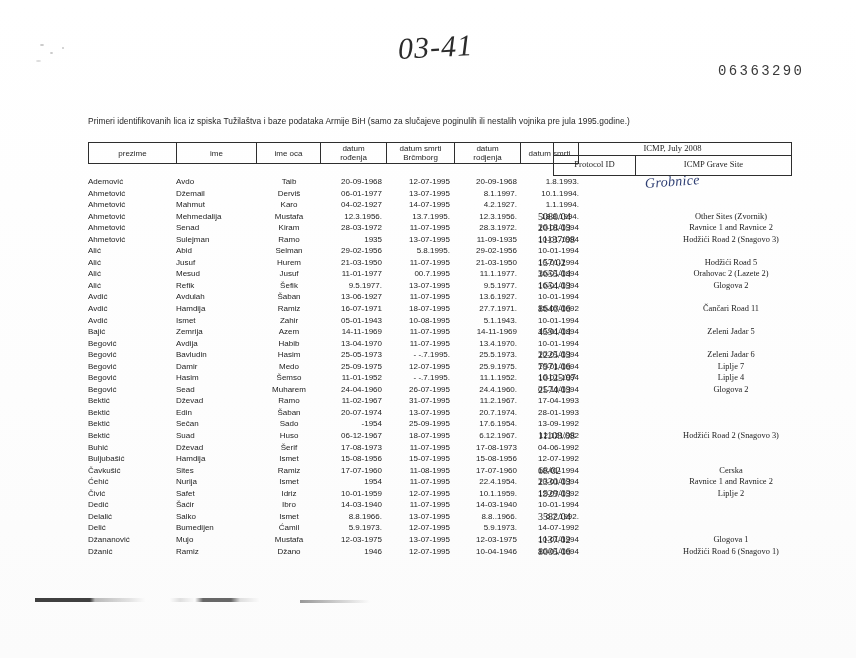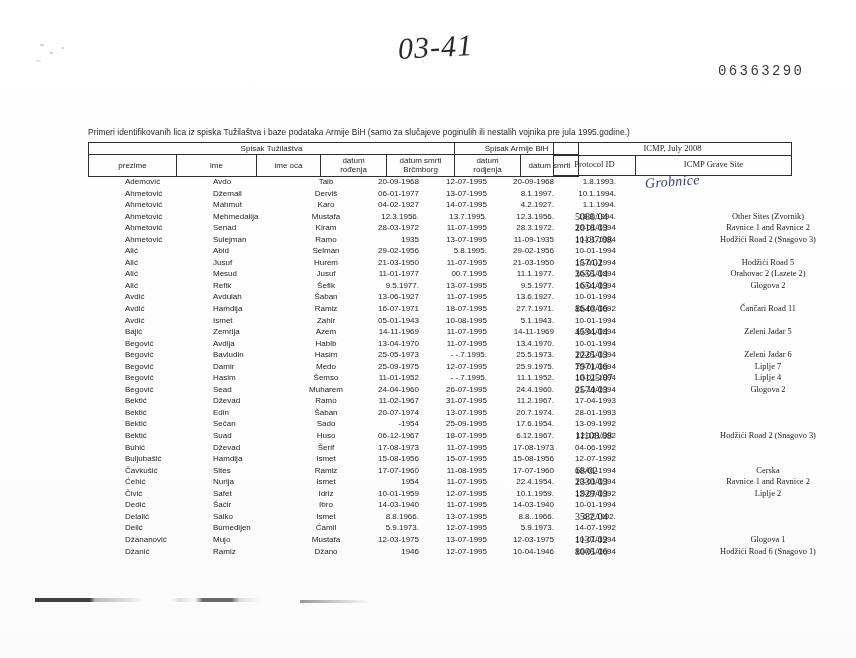--- a/index.html
+++ b/index.html
@@ -71,21 +71,21 @@
     font-family: "Liberation Mono", monospace;
     font-size: 14px;
     letter-spacing: 2.4px;
     color: #3a3a3a;
   }
 
   
   .intro {
     position: absolute;
     left: 88px;
-    top: 127px;
+    top: 116px;
     font-size: 8.4px;
     letter-spacing: .05px;
     color: #262626;
     white-space: nowrap;
   }
 
   
   .main-table {
     position: absolute;
     left: 88px;
@@ -116,21 +116,20 @@
   }
   .grp { height: 11px; }
   .sub { height: 20px; }
 
   
   .rows {
     position: absolute;
     left: 88px;
     top: 176px;
     width: 700px;
-    margin-left: 37px;
   }
   .row {
     height: 11.55px;
     position: relative;
     white-space: nowrap;
     font-size: 8px;
     line-height: 11.55px;
     color: #1c1c1c;
   }
   .row span {
@@ -190,24 +189,20 @@
   <colgroup>
     <col style="width:88px">
       <col style="width:80px">
       <col style="width:64px">
     <col style="width:66px">
       <col style="width:68px">
       <col style="width:66px">
       <col style="width:58px">
   </colgroup>
   <thead>
-    <tr class="grp">
-      <th colspan="5">Spisak Tužilaštva</th>
-      <th colspan="2">Spisak Armije BiH</th>
-    </tr>
     <tr class="sub">
       <th>prezime</th>
       <th>ime</th>
       <th>ime oca</th>
       <th>
         <span>datum</span><br>
         <span>rođenja</span>
       </th>
       <th>
         <span>datum smrti</span><br>

